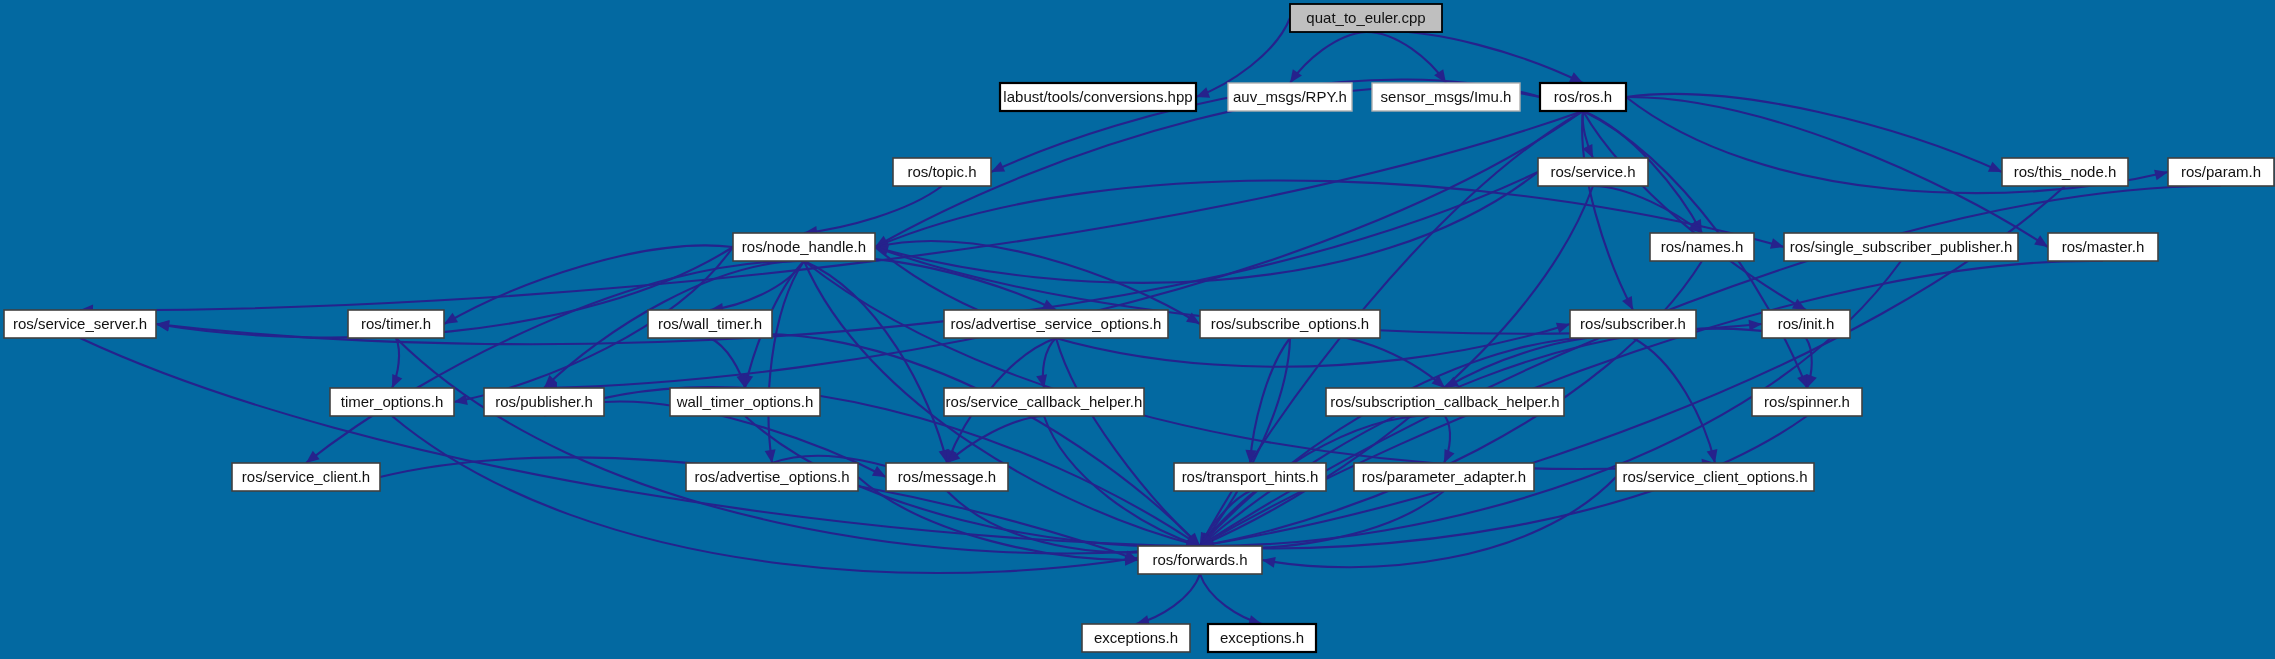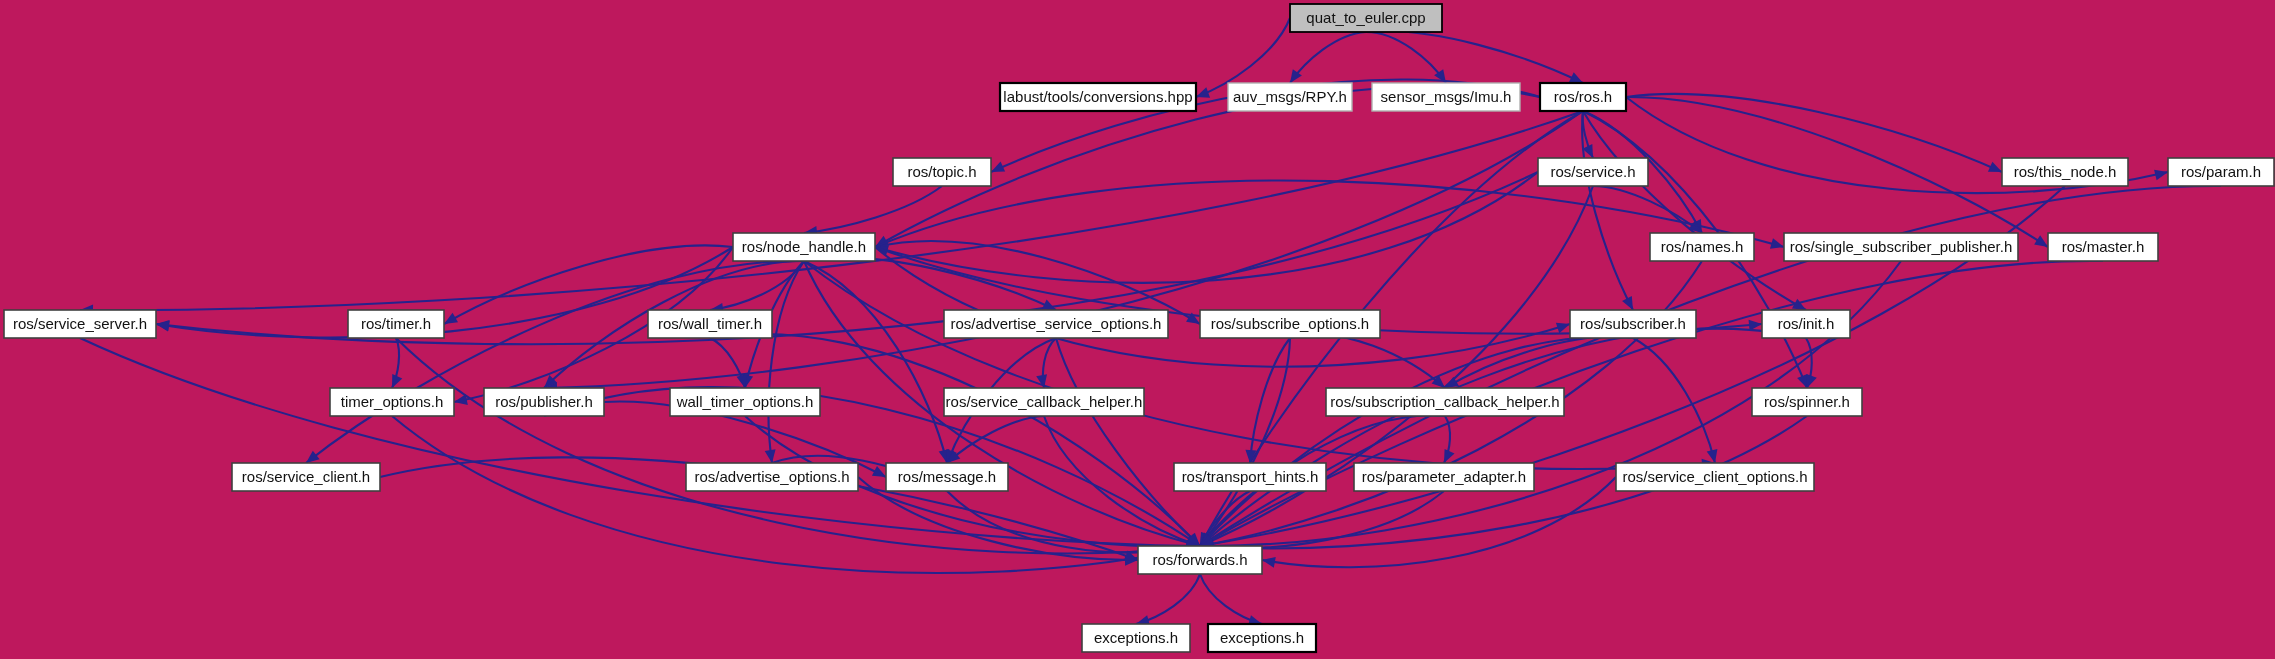--- a/index.html
+++ b/index.html
@@ -1,17 +1,17 @@
 <!DOCTYPE html>
 <html><head>
 <meta charset="utf-8">
 <style>
   html,body{margin:0;padding:0;background:#ffffff;}
   body{font-family:"Liberation Sans","DejaVu Sans",sans-serif;}
-  #graph-wrap{position:relative;width:2275px;height:659px;overflow:hidden;background:#be185d;text-align:right;}
+  #graph-wrap{position:relative;width:2275px;height:659px;overflow:hidden;background:#0369a1;text-align:right;}
   svg#depgraph{display:block;width:2275px;height:659px;}
   .edge{fill:none;stroke:#26228c;stroke-width:2.1;}
   .arrow{fill:#26228c;stroke:none;}
   .nodebox{fill:#ffffff;stroke:#404040;stroke-width:1.6;}
   .nodebox.root{fill:#bfbfbf;stroke:#000000;stroke-width:1.8;}
   .nodebox.strong{stroke:#000000;stroke-width:2.2;}
   .nodebox.faint{stroke:#b0b0b0;stroke-width:1.4;}
   .nodelabel{font-family:"Liberation Sans","DejaVu Sans",sans-serif;font-size:15px;fill:#111111;text-anchor:middle;dominant-baseline:middle;}
 </style>
 </head>

